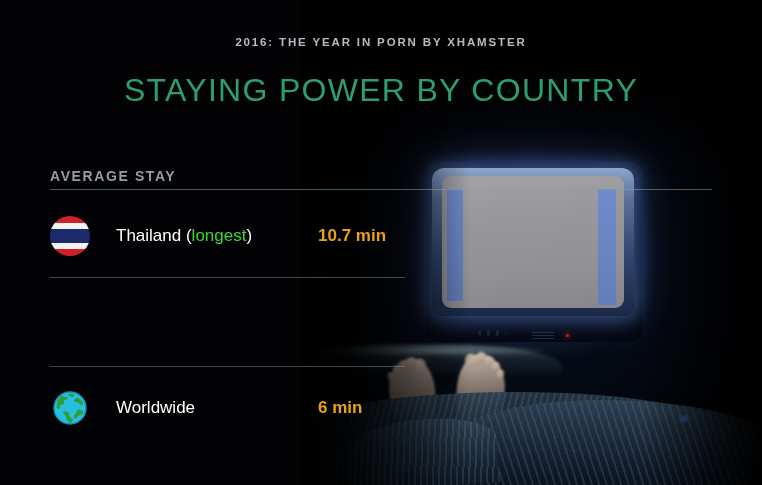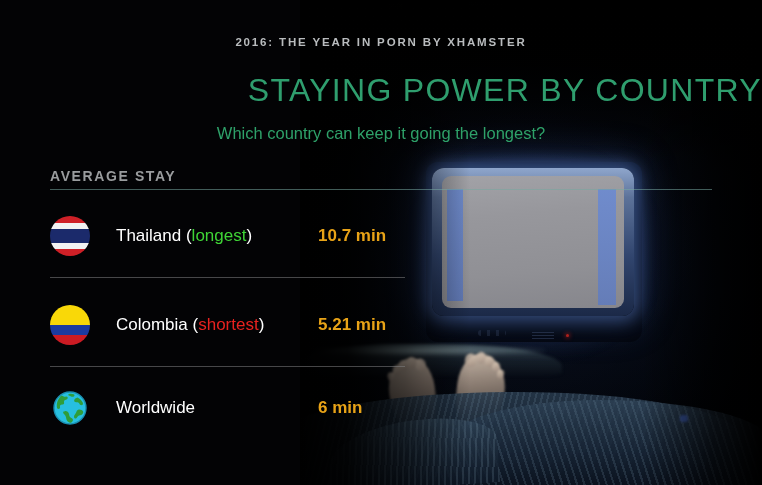--- a/index.html
+++ b/index.html
@@ -226,21 +226,21 @@
     left: 0; top: 36px; width: 762px;
     text-align: center;
     color: #b9bcbe;
     font-size: 11.5px;
     font-weight: 600;
     letter-spacing: 1.85px;
   }
   .headline {
     position: absolute;
     left: 0; top: 72px; width: 762px;
-    text-align: right;
+    text-align: center;
     color: #2f9e6e;
     font-size: 32px;
     font-weight: 400;
     letter-spacing: 1.3px;
   }
   .subhead {
     position: absolute;
     left: 0; top: 124px; width: 762px;
     text-align: center;
     color: #2ea169;
@@ -380,41 +380,33 @@
 
     <div class="photo-fade-top"></div>
     <div class="photo-fade-left"></div>
     <div class="photo-fade-right"></div>
   </div>
 
   <div class="content">
 
     <div class="kicker">2016: THE YEAR IN PORN BY XHAMSTER</div>
     <div class="headline">STAYING POWER BY COUNTRY</div>
-    <div class="subhead">Which country can keep it going the longest?</div>
 
     <div class="section-label">AVERAGE STAY</div>
     <div class="rule-top"></div>
 
     <div class="row row-1">
       <div class="flag flag-th"></div>
       <div class="row-label">
         <span>Thailand</span><span class="paren"> (</span><span class="tag-longest">longest</span><span class="paren">)</span>
       </div>
       <div class="row-value">10.7 min</div>
     </div>
     <div class="rule-row rule-1"></div>
 
-    <div class="row row-2">
-      <div class="flag flag-co"></div>
-      <div class="row-label">
-        <span>Colombia</span><span class="paren"> (</span><span class="tag-shortest">shortest</span><span class="paren">)</span>
-      </div>
-      <div class="row-value">5.21 min</div>
-    </div>
     <div class="rule-row rule-2"></div>
 
     <div class="row row-3">
       <div class="globe">
         <svg width="40" height="40" viewBox="0 0 40 40" aria-hidden="true">
           <circle cx="20" cy="20" r="16" fill="#27bfe0"></circle>
           <path d="M11 7.5c2.2.4 3.2 1.6 4.6 1.2 1.5-.4 2.6.6 2 1.9-.6 1.3-2.6 1-3.4 2.2-.8 1.2.5 2.3-.4 3.2-1 .9-2.6.2-3.5 1.2-.9 1 .3 2.4-.6 3.3-.7.7-2 .4-2.6-.3-.6-2.6-.4-5.4.8-7.9.8-1.7 2-3.1 3.1-4.8z" fill="#2f9d3a"></path>
           <path d="M18.5 6.2c1.6-.6 3.6-.5 5.2.1 1.3.5 1 2.1-.3 2.4-1.4.3-2.9-.3-4-.9-.9-.5-1.6-1.2-.9-1.6z" fill="#2f9d3a"></path>
           <path d="M27.5 9.4c2.2 1 4.1 2.8 5.2 5 .9 1.8-.4 3.3-1.9 2.7-1.3-.5-1.4-2.2-2.6-2.7-1.2-.5-2.7.3-3.6-.6-.9-.9-.2-2.5.7-3.2.6-.5 1.4-1.1 2.2-1.2z" fill="#2f9d3a"></path>
           <path d="M14.8 23.2c1.4-.6 2.9.3 3.7 1.5.8 1.2.5 2.8 1.3 4 .8 1.2 2.5 1.3 3 2.6.5 1.2-.3 2.6-1.4 3.1-1.6.7-3.4-.2-4.3-1.6-1-1.5-.8-3.5-1.7-5-.8-1.3-2.3-2.1-2.3-3.5 0-.7.8-.9 1.7-1.1z" fill="#2f9d3a"></path>

